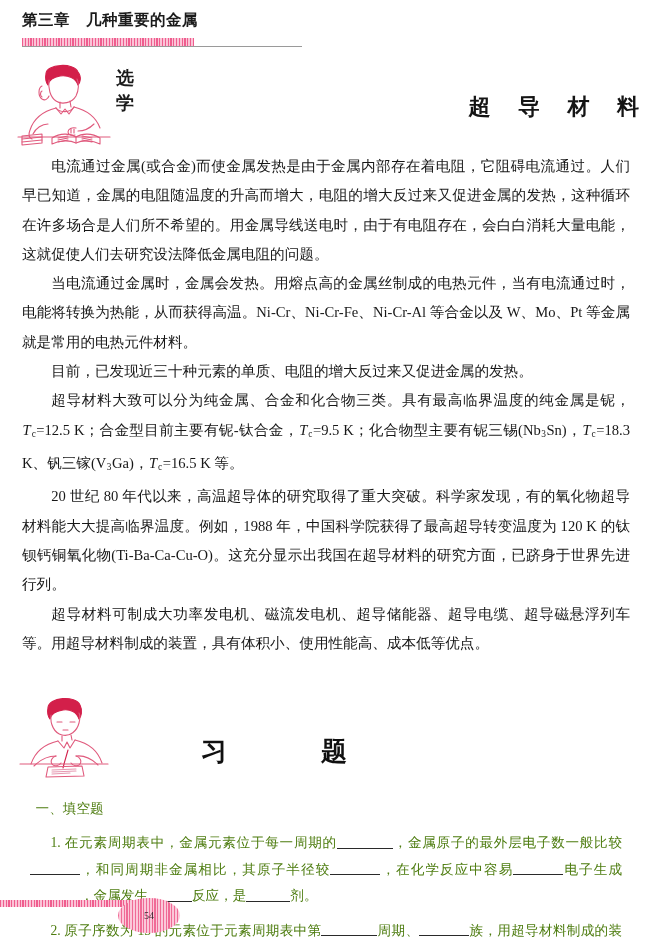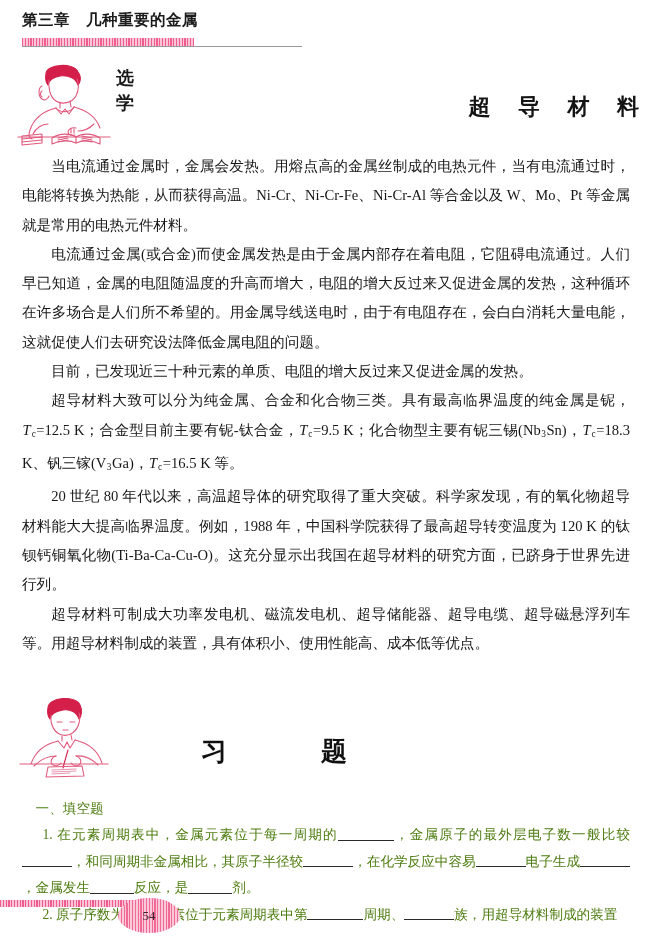--- a/index.html
+++ b/index.html
@@ -162,21 +162,21 @@
     color: #4d7c0f;
     text-align: justify;
     text-justify: inter-ideograph;
   }
   .ex-heading {
     margin: 0;
     text-indent: 1em;
     font-size: 13.6px;
   }
   .ex-item {
-    margin: 0;
+    margin: 8px;
     text-indent: 1.5em;
   }
   .blank {
     display: inline-block;
     border-bottom: 1px solid #2a2a2a;
     height: 0.95em;
     vertical-align: -0.1em;
   }
   .b-lg { width: 56px; }
   .b-md { width: 50px; }
@@ -206,21 +206,21 @@
       to right,
       #f06a96 0px, #f06a96 1.3px,
       #fbc8d9 1.3px, #fbc8d9 2.8px
     );
     display: flex;
     align-items: center;
     justify-content: center;
   }
   .page-number-badge span {
     font-family: "Liberation Serif", "DejaVu Serif", serif;
-    font-size: 13px;
+    font-size: 10px;
     color: #3a2630;
   }
 </style>
 </head>
 <body>
 
 <div class="page">
 
   <div class="chapter-header">第三章　几种重要的金属</div>
 
@@ -267,22 +267,22 @@
   </div>
 
   <div class="optional-label">
     <span>选</span>
     <span>学</span>
   </div>
 
   <div class="section-title">超 导 材 料</div>
 
   <div class="body-text">
+    <p>电流通过金属(或合金)而使金属发热是由于金属内部存在着电阻，它阻碍电流通过。人们早已知道，金属的电阻随温度的升高而增大，电阻的增大反过来又促进金属的发热，这种循环在许多场合是人们所不希望的。用金属导线送电时，由于有电阻存在，会白白消耗大量电能，这就促使人们去研究设法降低金属电阻的问题。</p>
     <p>当电流通过金属时，金属会发热。用熔点高的金属丝制成的电热元件，当有电流通过时，电能将转换为热能，从而获得高温。Ni-Cr、Ni-Cr-Fe、Ni-Cr-Al 等合金以及 W、Mo、Pt 等金属就是常用的电热元件材料。</p>
-    <p>电流通过金属(或合金)而使金属发热是由于金属内部存在着电阻，它阻碍电流通过。人们早已知道，金属的电阻随温度的升高而增大，电阻的增大反过来又促进金属的发热，这种循环在许多场合是人们所不希望的。用金属导线送电时，由于有电阻存在，会白白消耗大量电能，这就促使人们去研究设法降低金属电阻的问题。</p>
     <p>目前，已发现近三十种元素的单质、电阻的增大反过来又促进金属的发热。</p>
     <p><span>超导材料大致可以分为纯金属、合金和化合物三类。具有最高临界温度的纯金属是铌，</span><span class="fm it">T</span><sub class="fm">c</sub><span>=12.5 K；合金型目前主要有铌-钛合金，</span><span class="fm it">T</span><sub class="fm">c</sub><span>=9.5 K；化合物型主要有铌三锡(Nb</span><sub class="fm">3</sub><span>Sn)，</span><span class="fm it">T</span><sub class="fm">c</sub><span>=18.3 K、钒三镓(V</span><sub class="fm">3</sub><span>Ga)，</span><span class="fm it">T</span><sub class="fm">c</sub><span>=16.5 K 等。</span></p>
     <p>20 世纪 80 年代以来，高温超导体的研究取得了重大突破。科学家发现，有的氧化物超导材料能大大提高临界温度。例如，1988 年，中国科学院获得了最高超导转变温度为 120 K 的钛钡钙铜氧化物(Ti-Ba-Ca-Cu-O)。这充分显示出我国在超导材料的研究方面，已跻身于世界先进行列。</p>
     <p>超导材料可制成大功率发电机、磁流发电机、超导储能器、超导电缆、超导磁悬浮列车等。用超导材料制成的装置，具有体积小、使用性能高、成本低等优点。</p>
   </div>
 
   <div class="illus-write">
     <svg viewBox="0 0 92 86" width="92" height="86" aria-hidden="true">
       <g fill="none" stroke="#e05a7d" stroke-width="1.1" stroke-linecap="round" stroke-linejoin="round">
 

